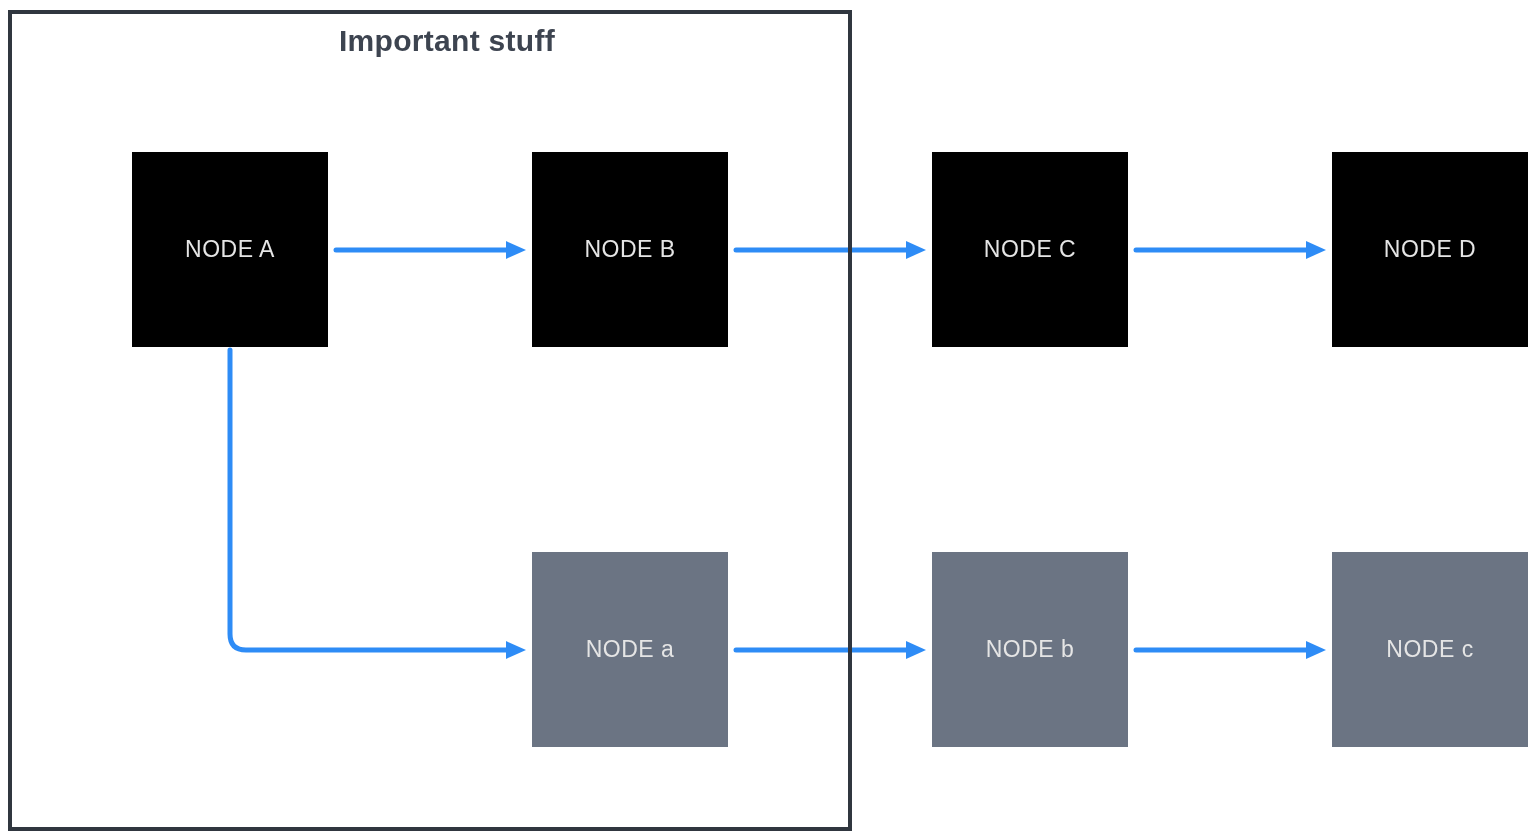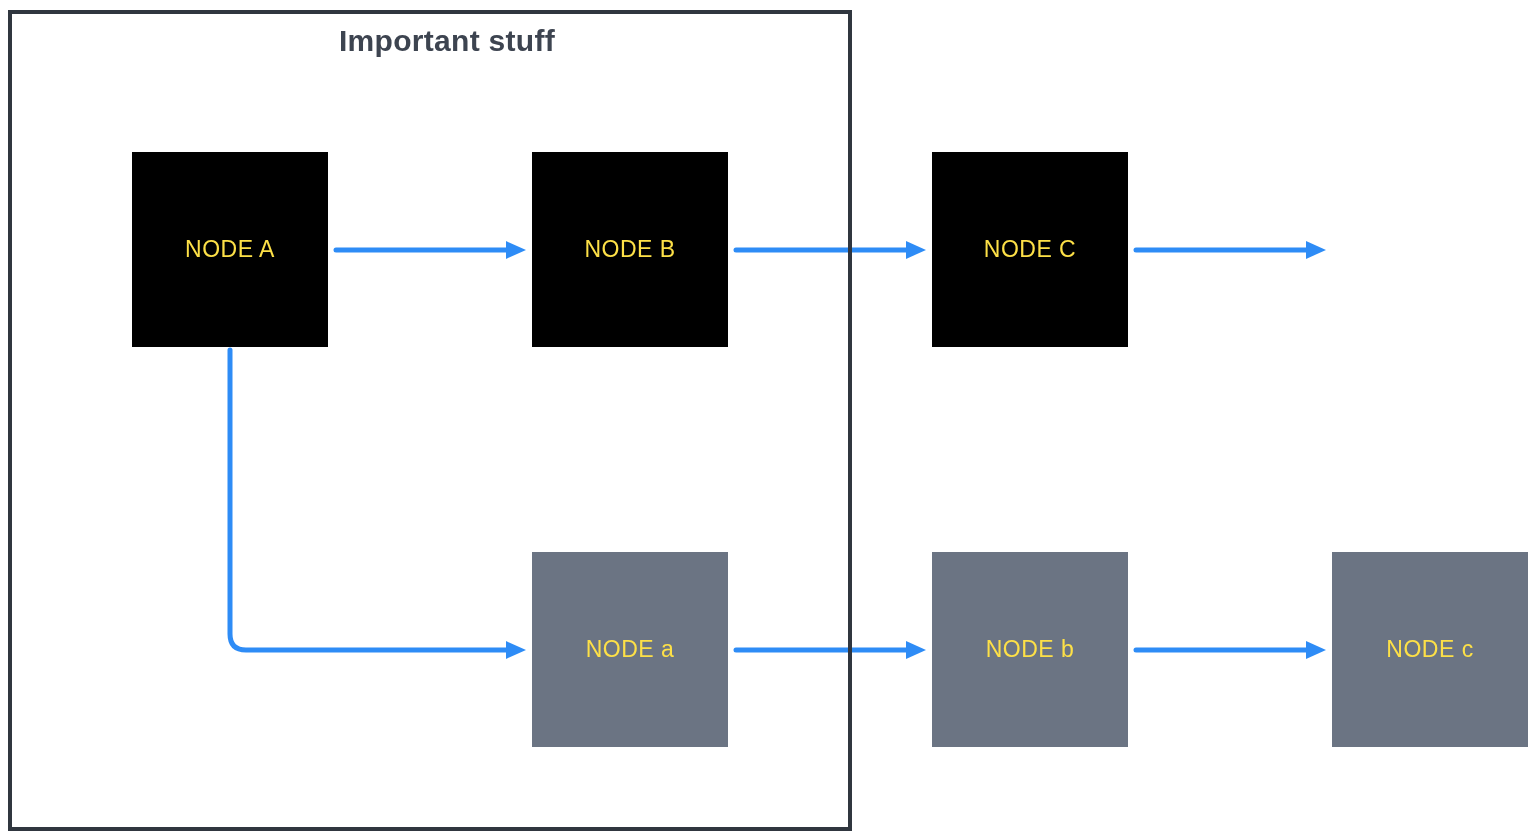--- a/index.html
+++ b/index.html
@@ -51,21 +51,21 @@
     position: absolute;
     width: 196px;
     height: 195px;
     z-index: 3;
     display: flex;
     align-items: center;
     justify-content: center;
     cursor: default;
   }
   .node-label {
-    color: #fde047;
+    color: #e5e5e5;
     font-size: 23px;
     letter-spacing: 0.5px;
     white-space: nowrap;
   }
   .node--black { background: #000000; }
   .node--gray  { background: #6B7483; }
 
   .node--A { left: 132px;  top: 152px; }
   .node--B { left: 532px;  top: 152px; }
   .node--C { left: 932px;  top: 152px; }
@@ -99,20 +99,23 @@
 
   <div class="node node--black node--A">
     <span class="node-label">NODE A</span>
   </div>
   <div class="node node--black node--B">
     <span class="node-label">NODE B</span>
   </div>
   <div class="node node--black node--C">
     <span class="node-label">NODE C</span>
   </div>
+  <div class="node node--black node--D">
+    <span class="node-label">NODE D</span>
+  </div>
   <div class="node node--gray node--a">
     <span class="node-label">NODE a</span>
   </div>
   <div class="node node--gray node--b">
     <span class="node-label">NODE b</span>
   </div>
   <div class="node node--gray node--c">
     <span class="node-label">NODE c</span>
   </div>
 

